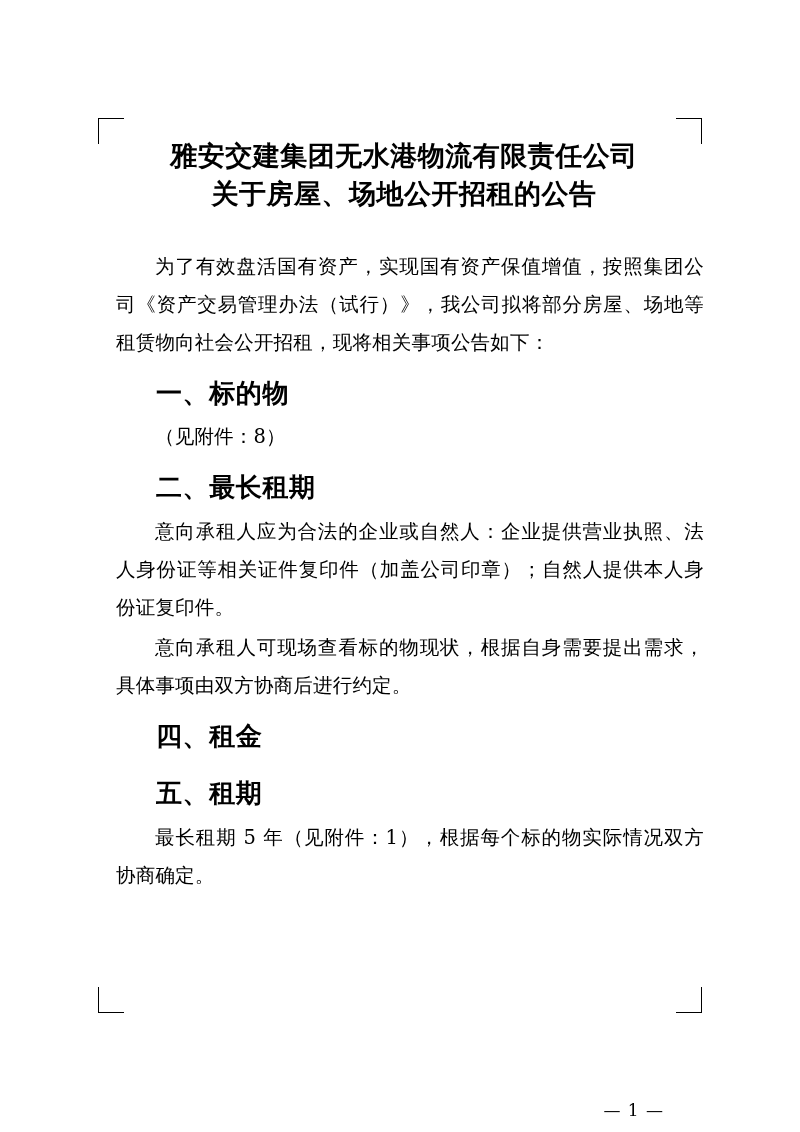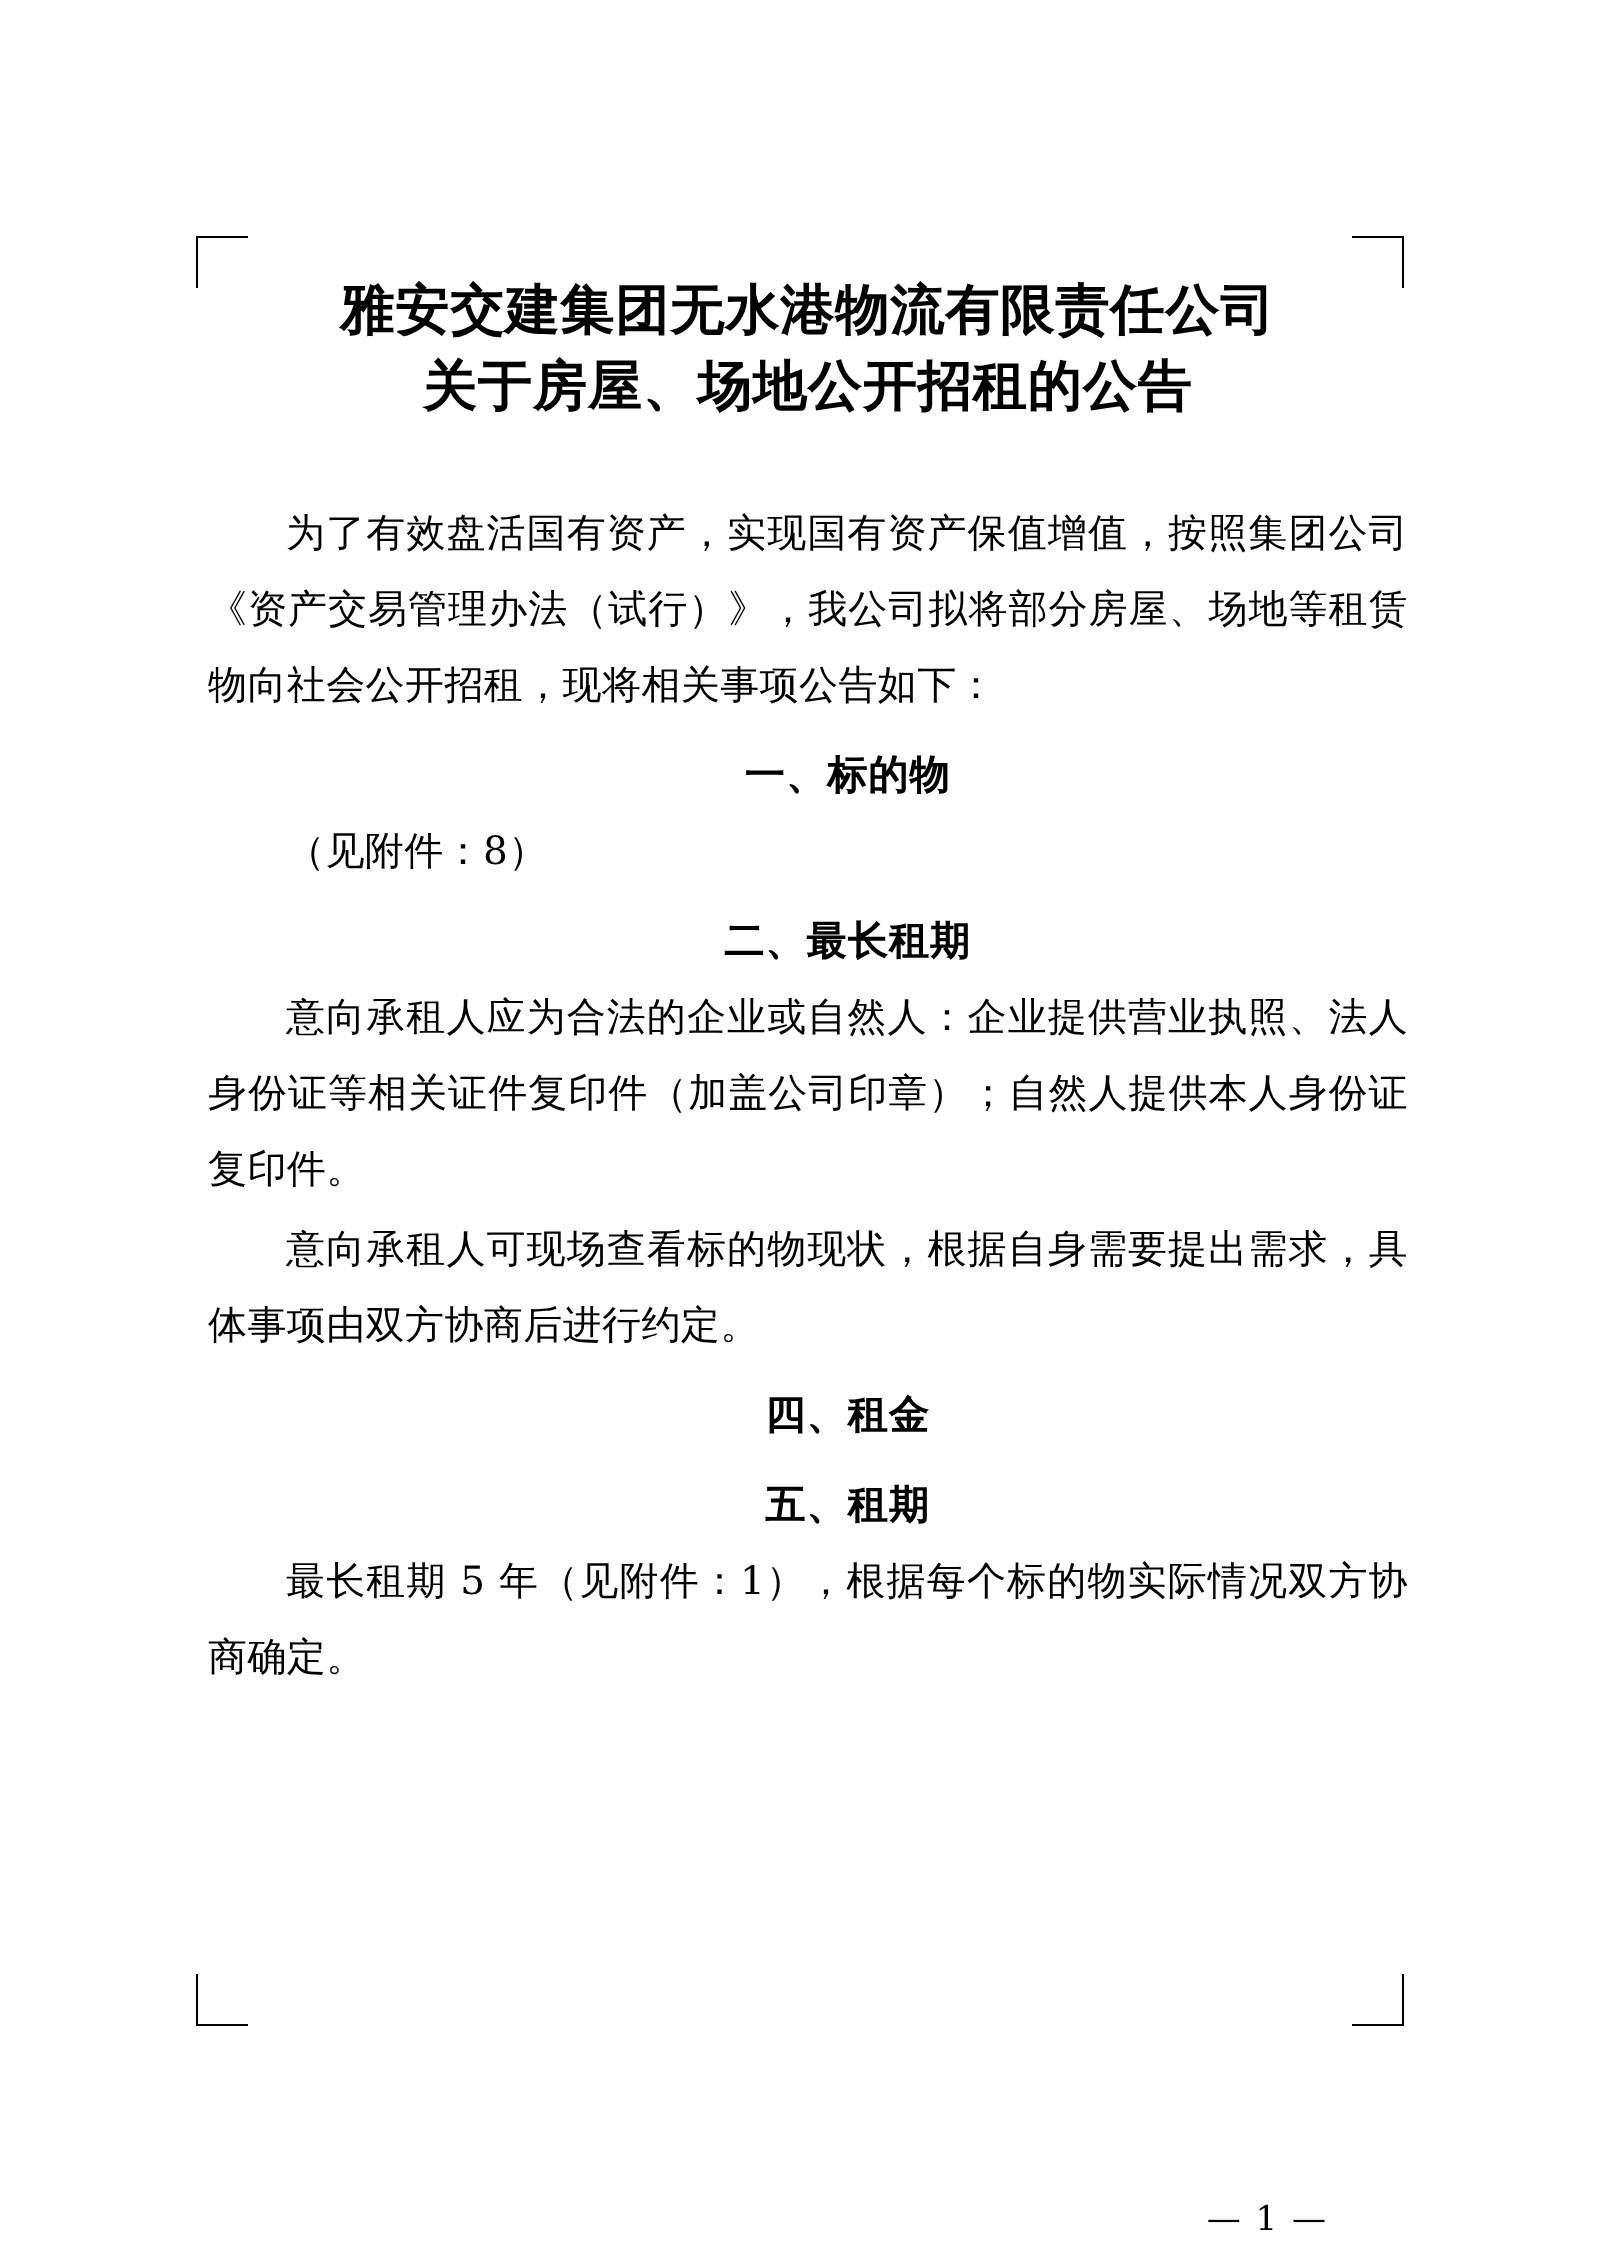--- a/index.html
+++ b/index.html
@@ -63,37 +63,36 @@
     margin: 12px 0 0 0;
     color: #000;
   }
   .doc-title .line2 { display: block; text-align: center; }
 
   .body-block {
     margin-top: 34px;
   }
 
   p.para {
-    margin: 0 0 2px 0;
+    margin: 0 0 2px 12px;
     font-size: 19.5px;
     line-height: 1.95;
     text-align: justify;
     text-justify: inter-ideograph;
     text-indent: 2em;
     letter-spacing: 0.2px;
   }
 
   p.heading {
     margin: 6px 0 0 0;
-    font-size: 20px;
+    font-size: 26px;
     line-height: 1.95;
     text-indent: 2em;
     font-weight: bold;
     letter-spacing: 0.6px;
-    text-align: center;
   }
 
   p.tight {
     margin-top: 0;
   }
 
   .page-number {
     position: absolute;
     left: 0;
     top: 975px;

